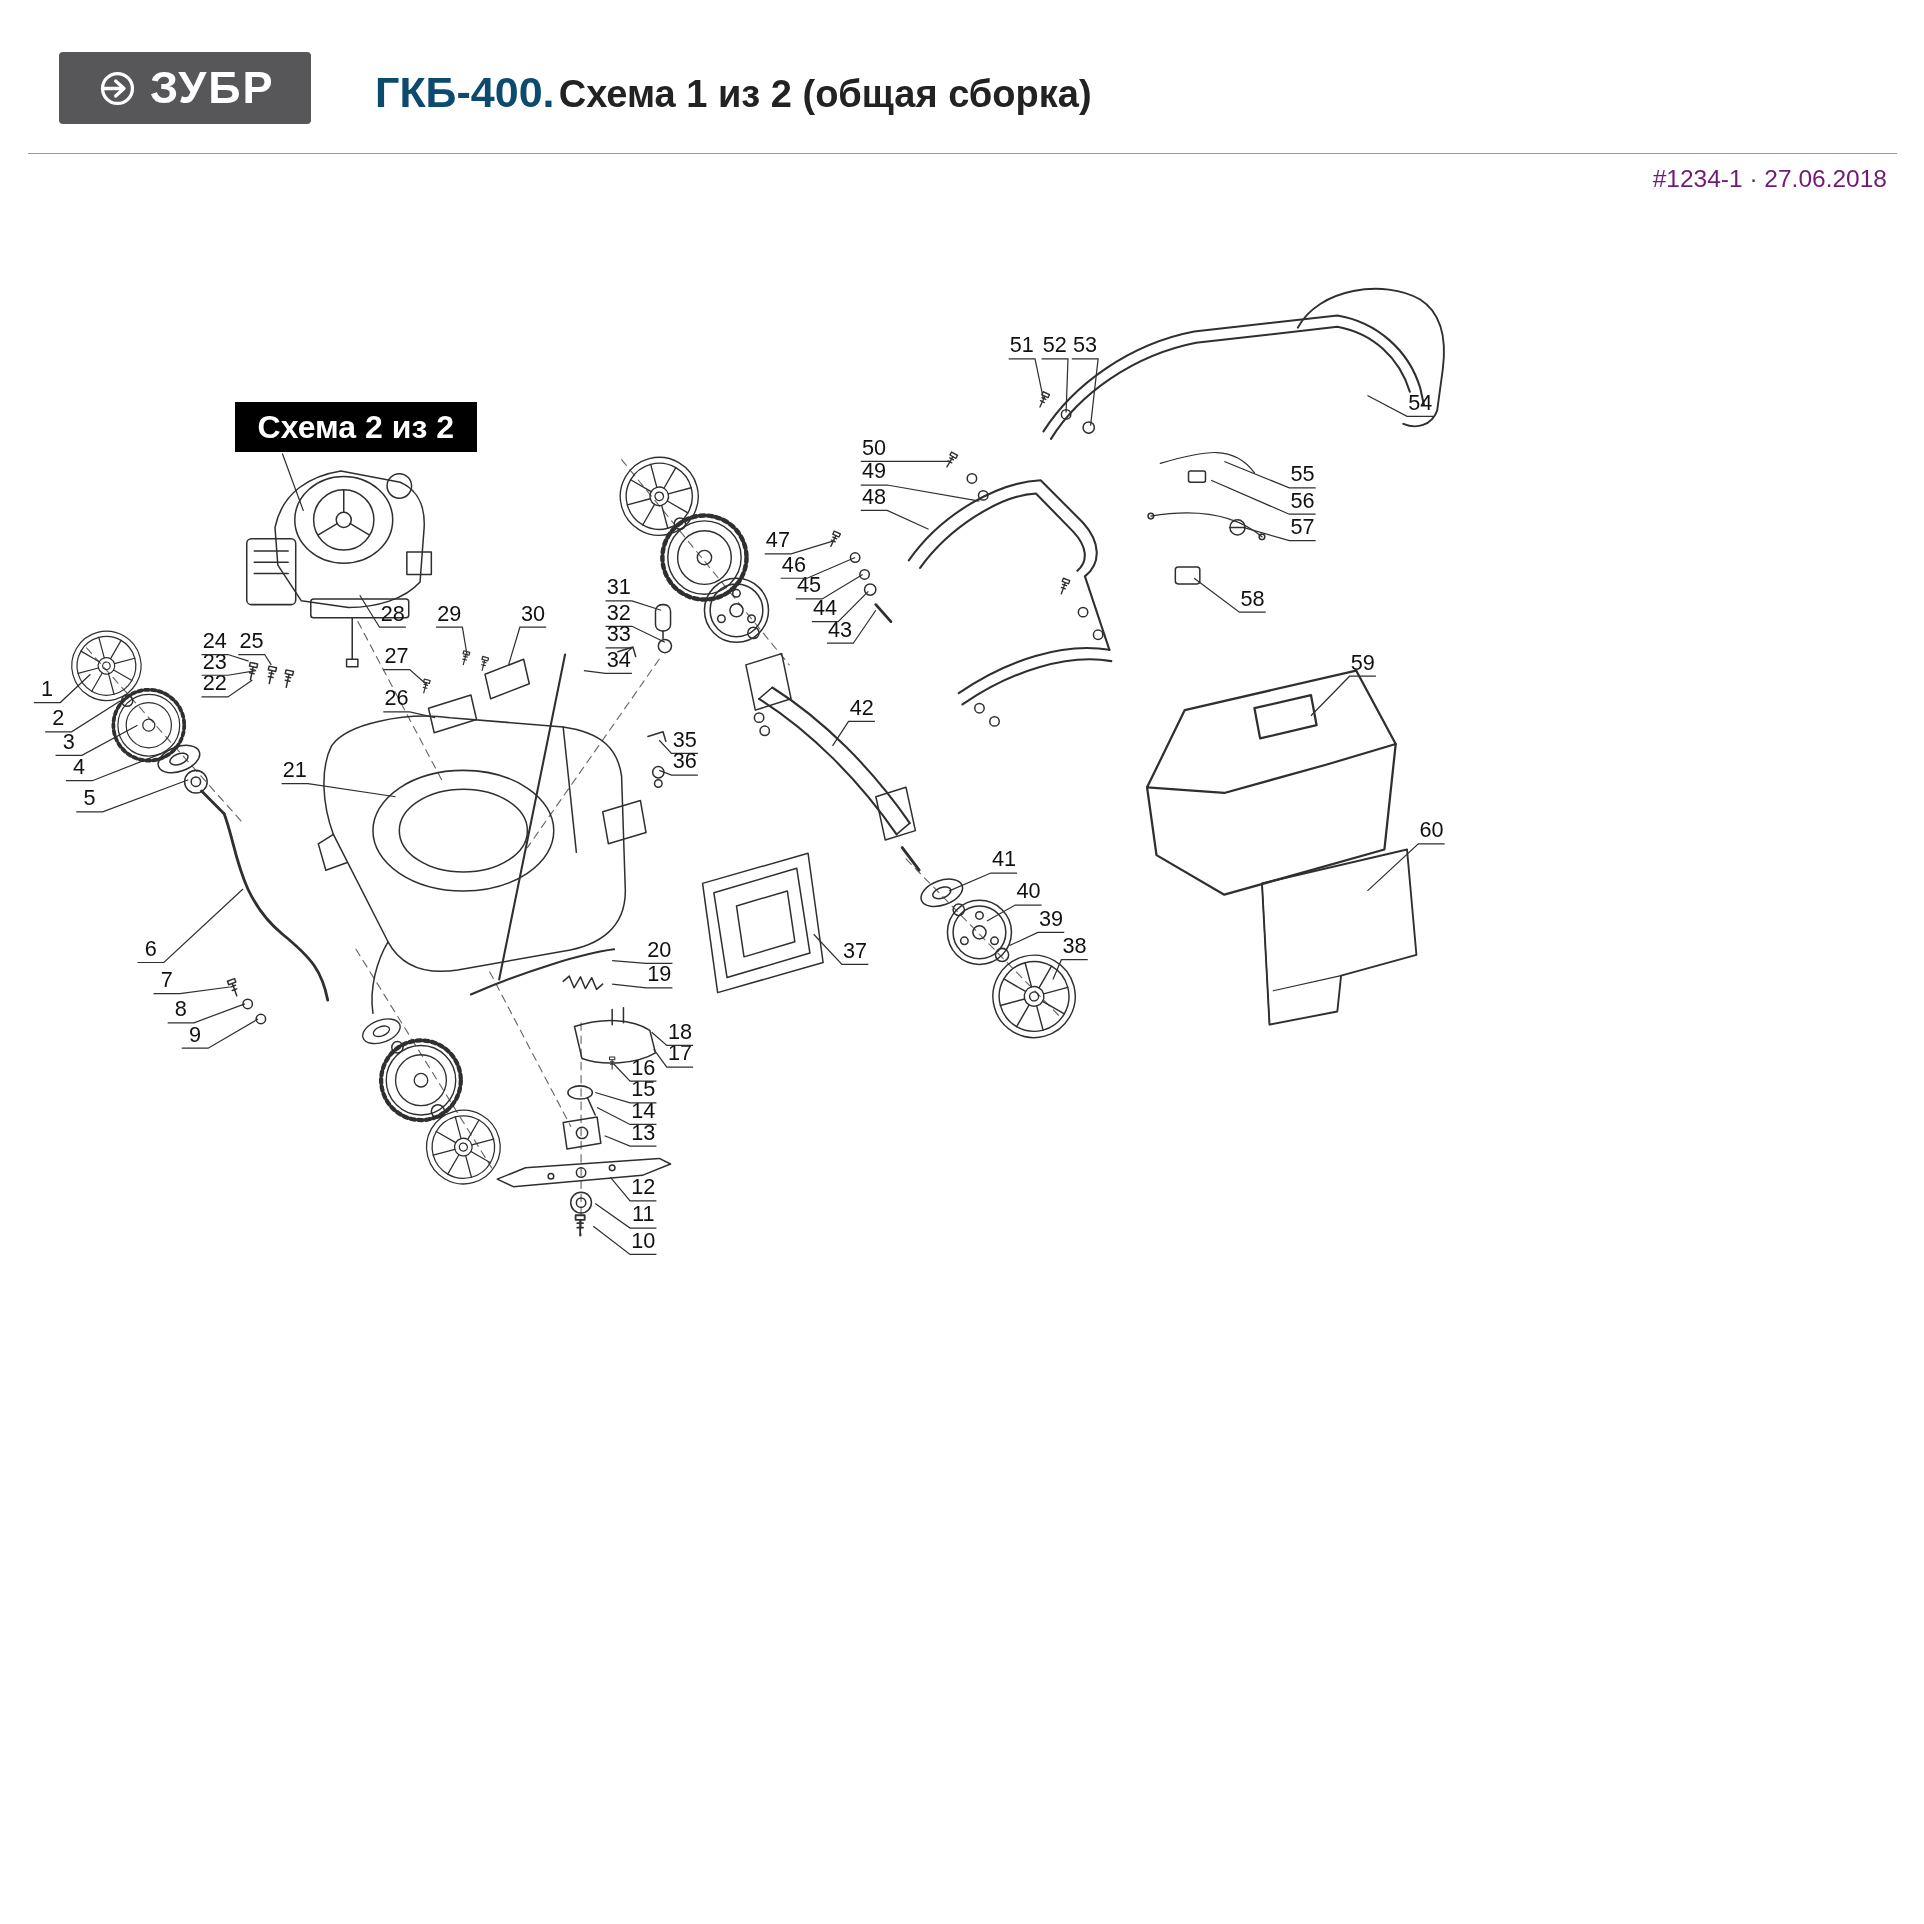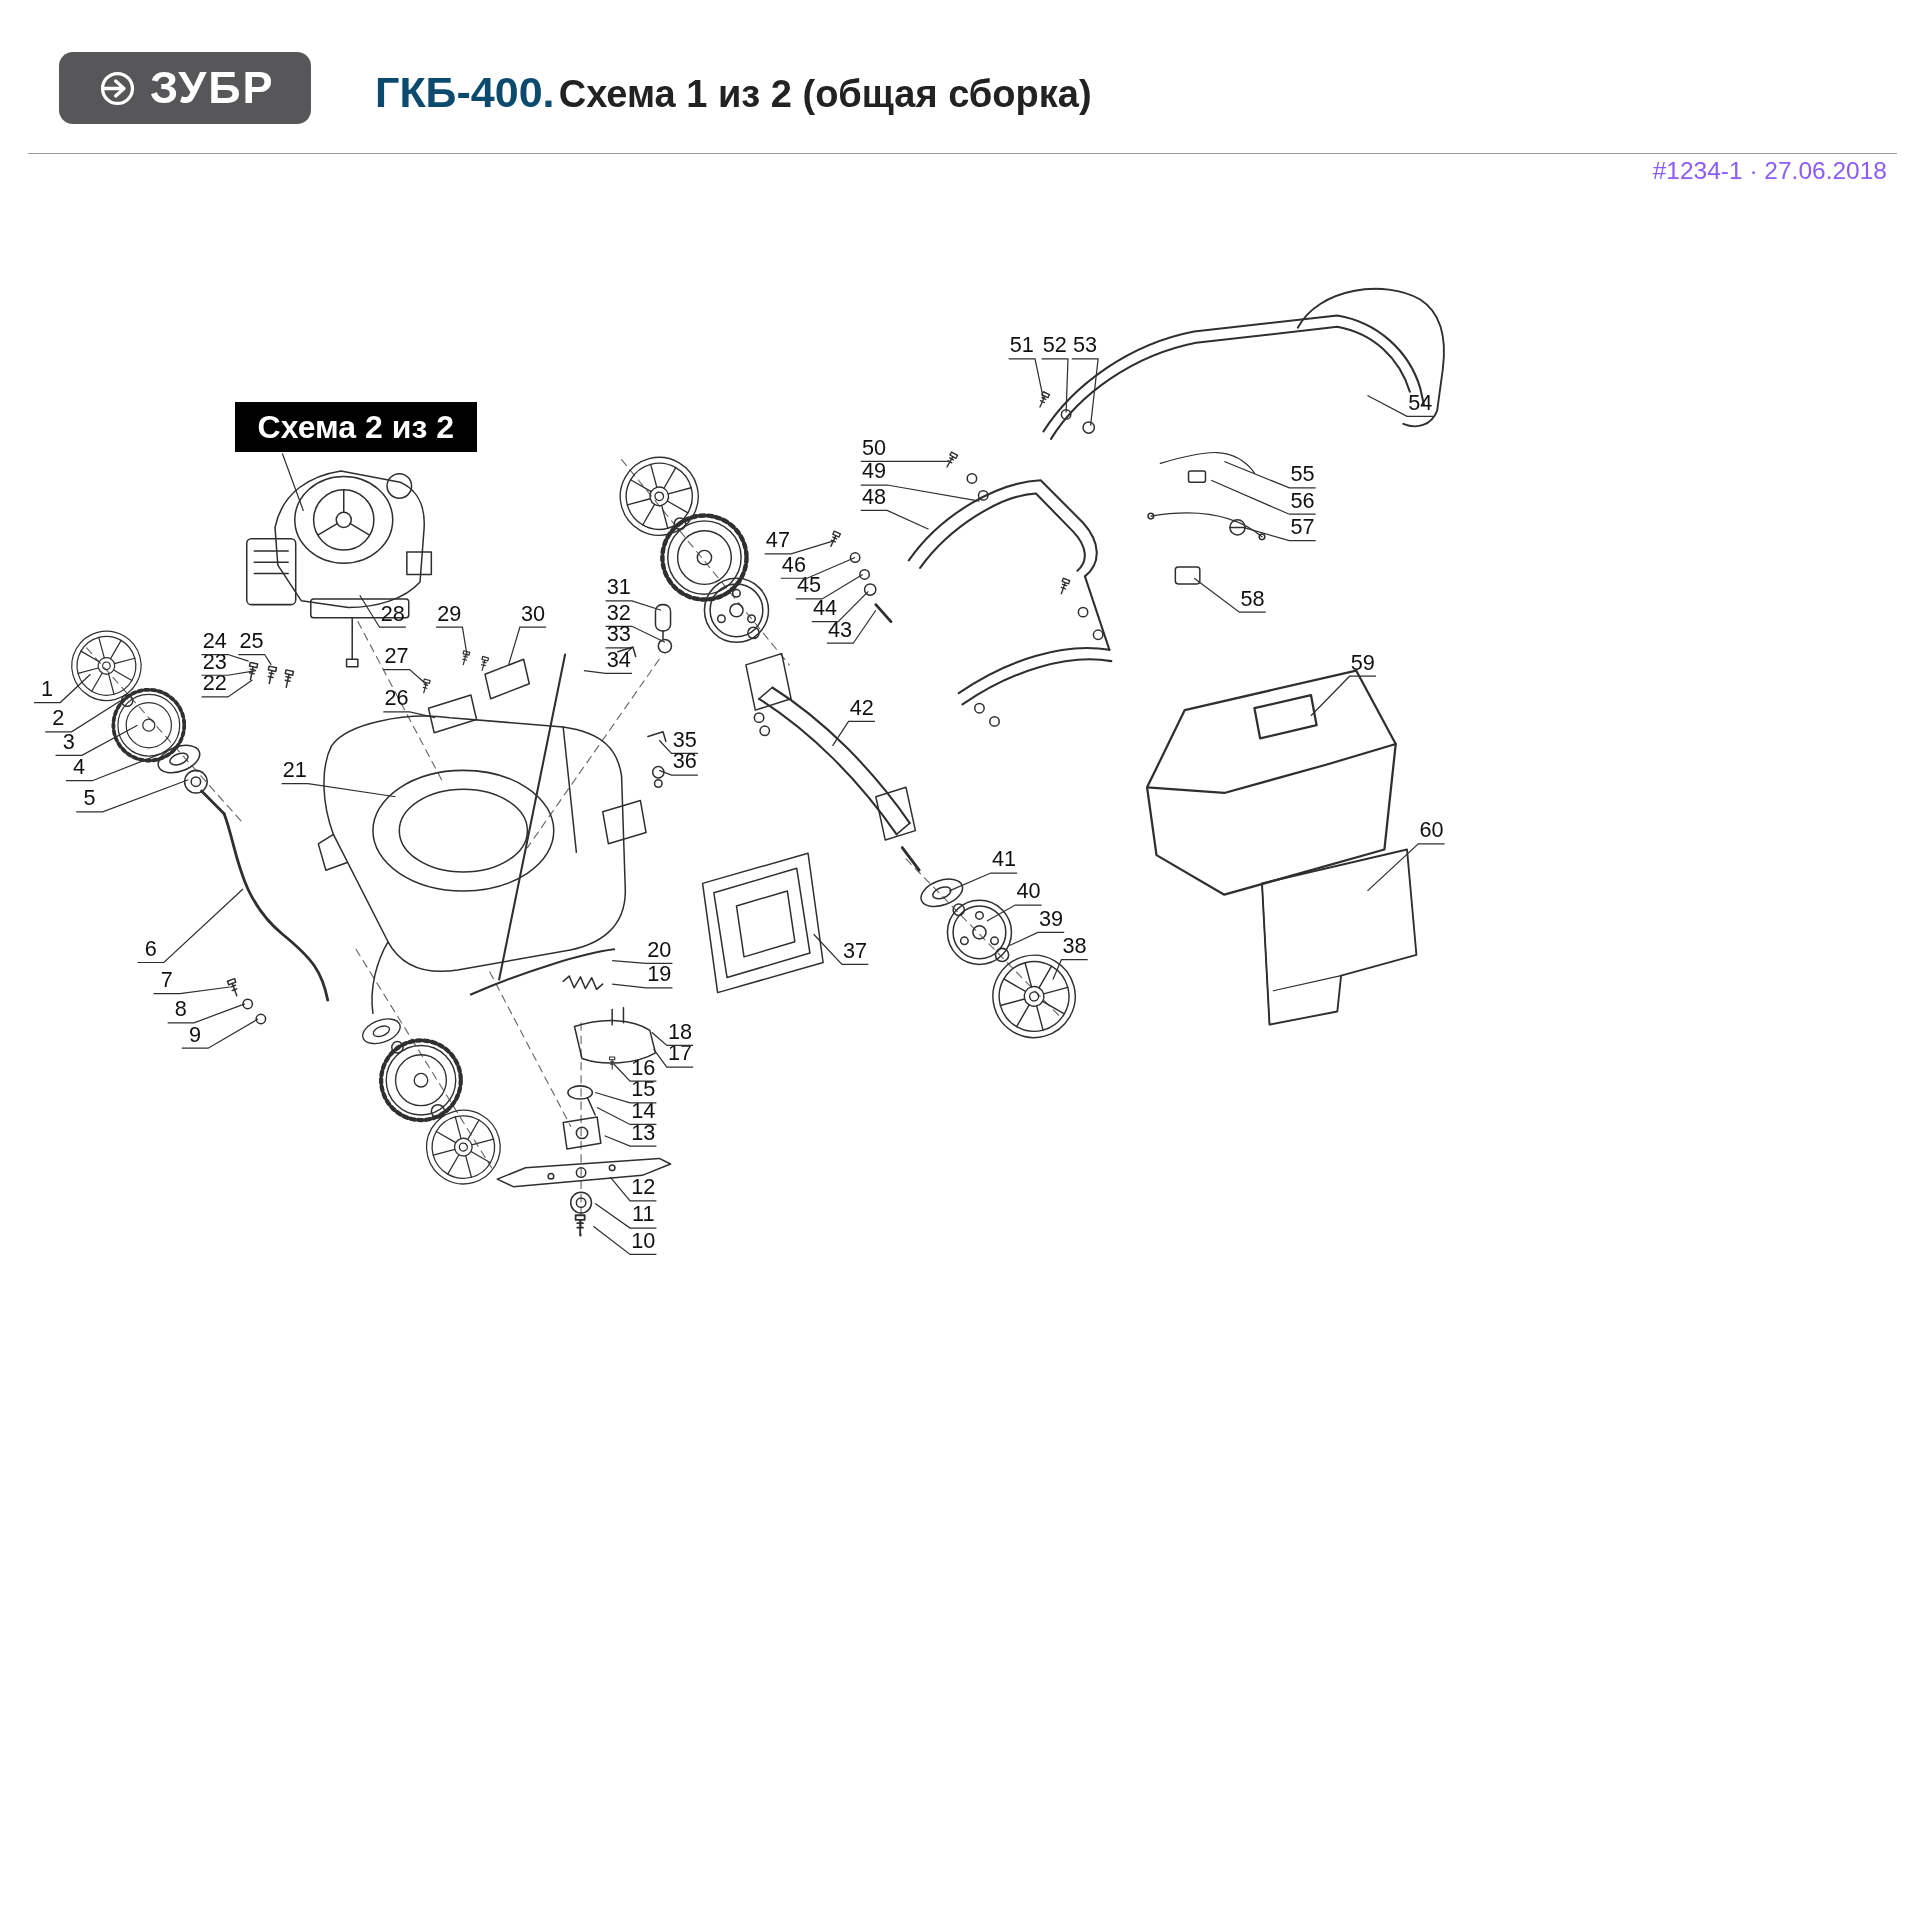--- a/index.html
+++ b/index.html
@@ -1,25 +1,25 @@
 <!DOCTYPE html>
 <html style="font-size:15px"><head>
 <meta charset="utf-8">
 <style>
   html,body{margin:0;padding:0;background:#fff;}
   .page{position:relative;width:1925px;height:1925px;background:#ffffff;overflow:hidden;
         font-family:"Liberation Sans",sans-serif;color:#1a1a1a;}
   .logo{position:absolute;left:59px;top:52px;width:252px;height:72px;background:#57575a;
-        border-radius:14px;display:flex;align-items:center;justify-content:center;gap:11.3px;}
+        border-radius:4px;display:flex;align-items:center;justify-content:center;gap:11.3px;}
   .logo .brand{color:#fff;font-size:45px;font-weight:700;letter-spacing:1.9px;}
   .title-row{position:absolute;left:375px;top:68px;white-space:nowrap;}
   .model{font-size:43px;font-weight:700;color:#0c4a6e;}
   .subtitle{font-size:38px;font-weight:700;color:#222;}
   .rule{position:absolute;left:28px;right:28px;top:153px;border-top:1.4px solid #9a9a9a;}
-  .docref{position:absolute;right:38px;top:157px;font-size:24.5px;color:#8b5cf6;}
+  .docref{position:absolute;right:38px;top:165px;font-size:24.5px;color:#701a75;}
   .scheme-label{position:absolute;left:235px;top:402px;background:#000;color:#fff;
         font-size:32px;font-weight:700;padding:5.6px 22.6px;line-height:1.2;cursor:pointer;text-align:right;}
   svg.layer{position:absolute;left:0;top:0;}
   #callout-layer text{font-family:"Liberation Sans",sans-serif;font-size:23px;fill:#111;}
 </style>
 </head>
 <body>
 
 <div class="page">
 

